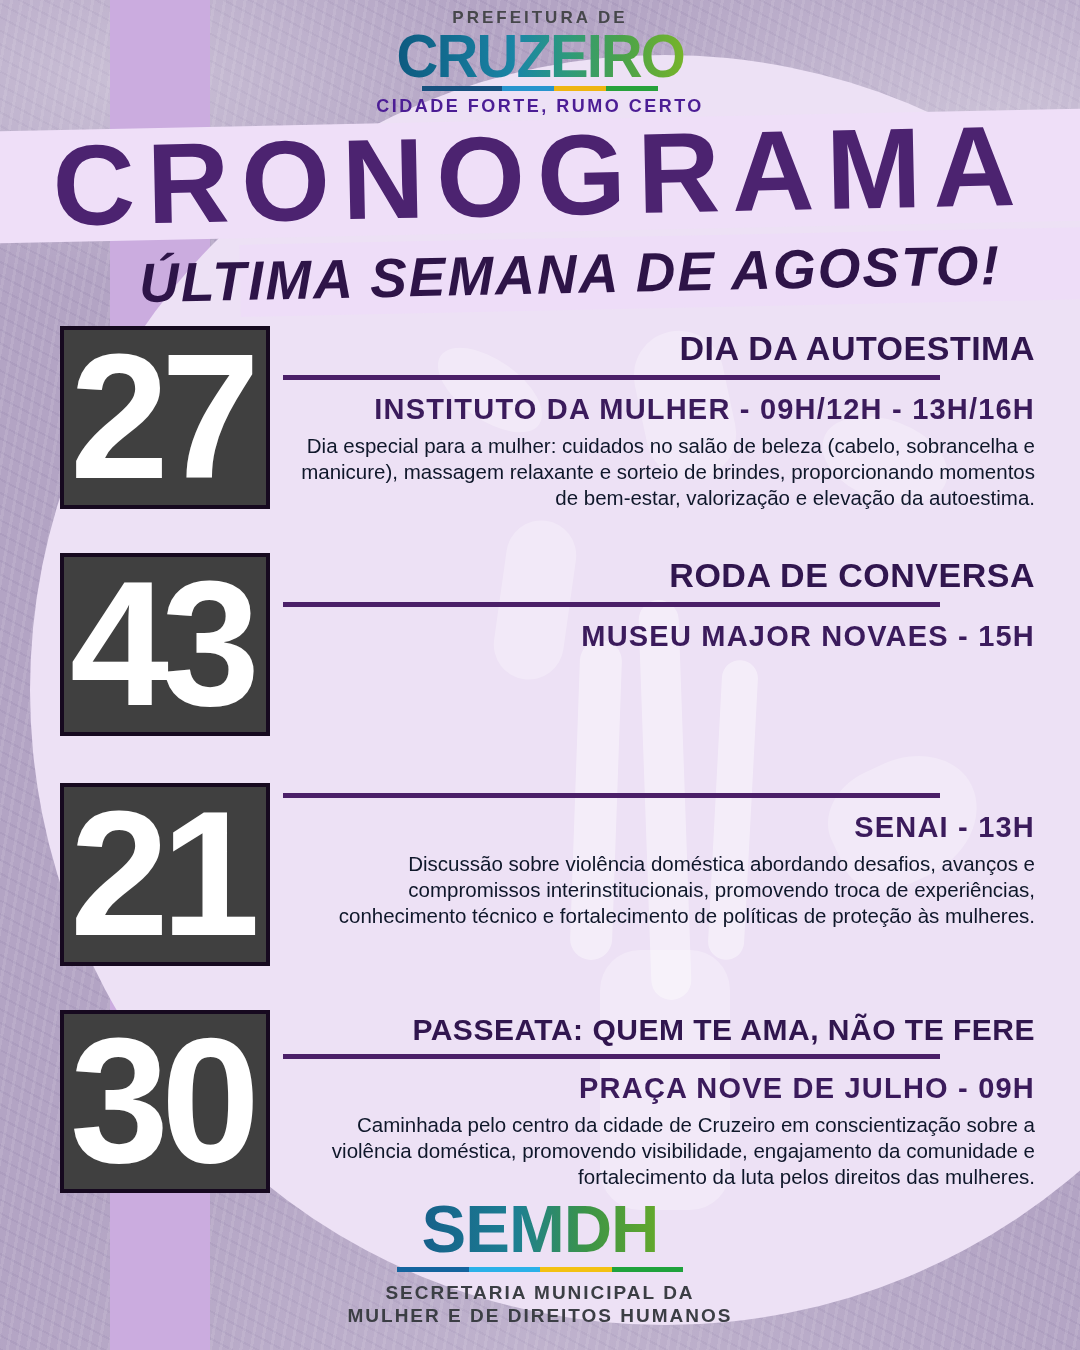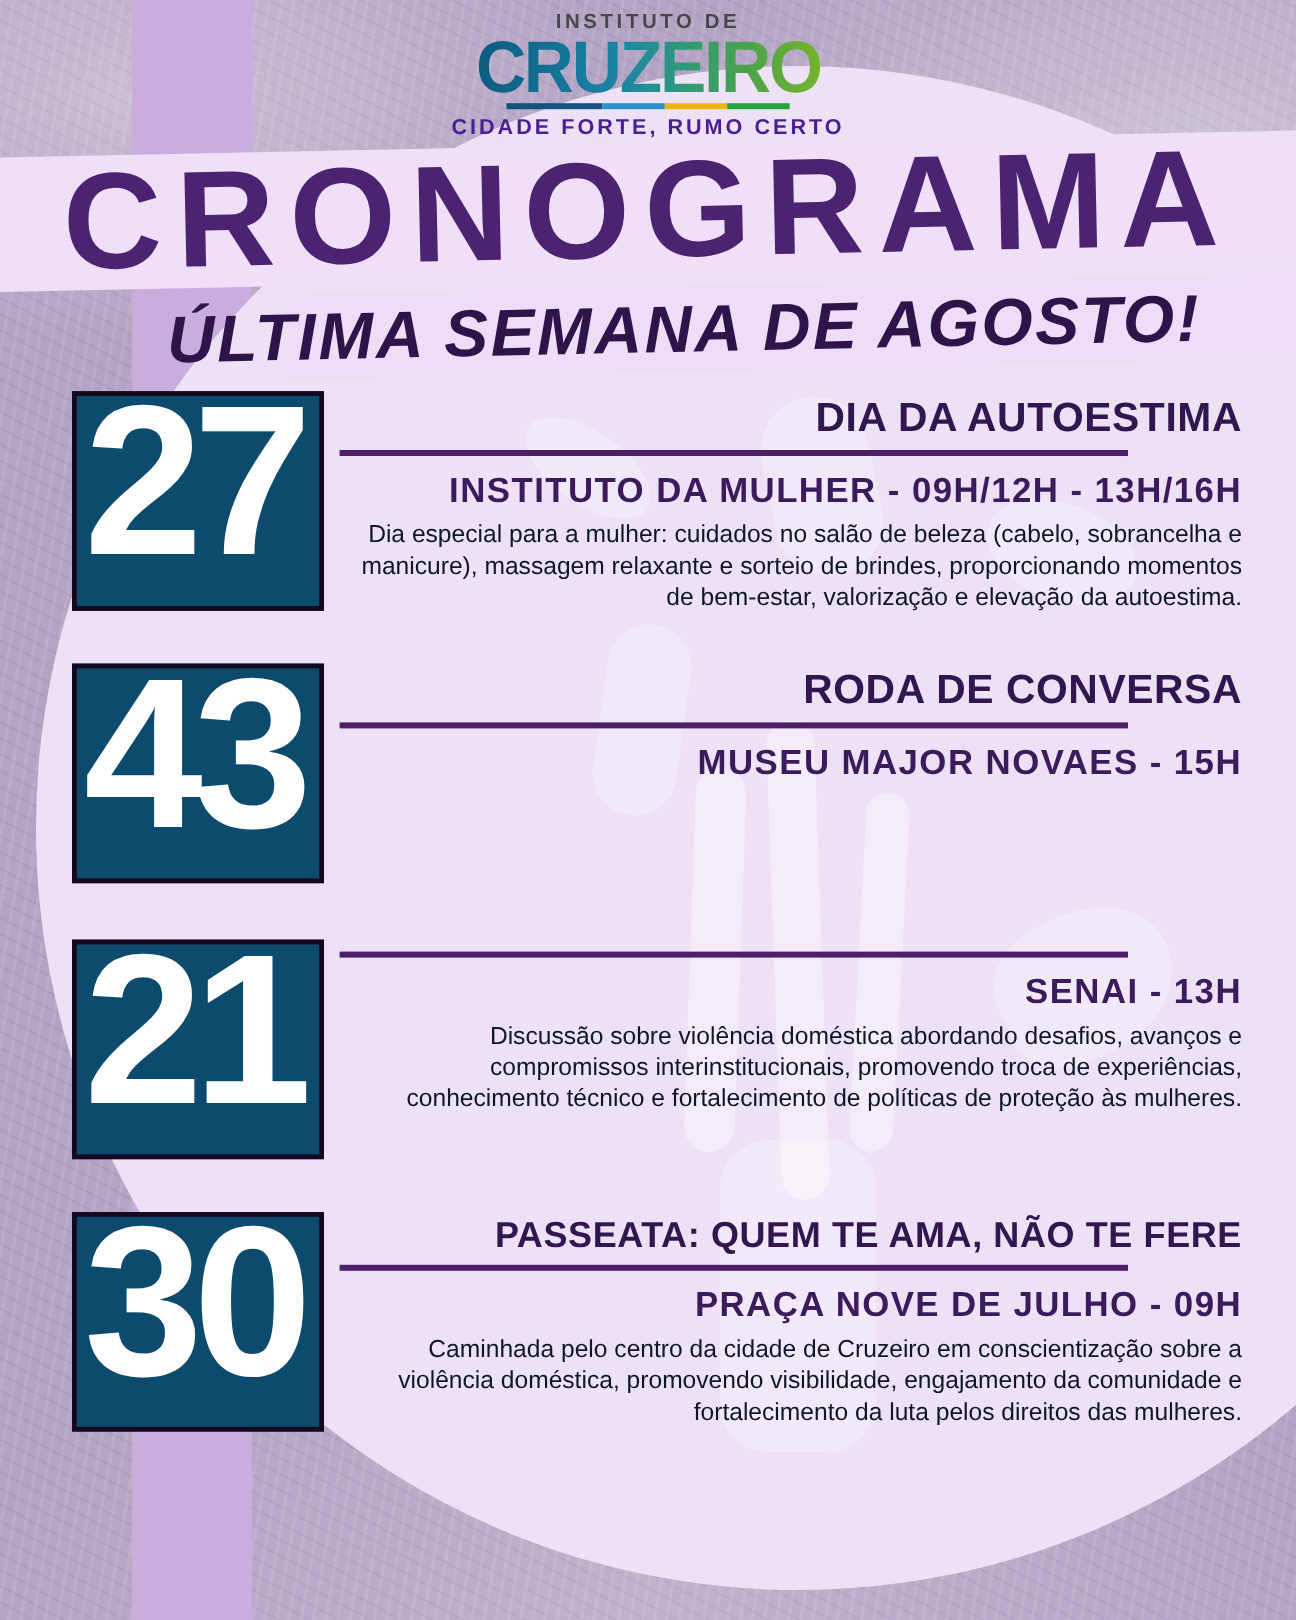--- a/index.html
+++ b/index.html
@@ -50,22 +50,22 @@
   }
   .subtitle-wrap{position:absolute;left:80px;top:238px;width:980px;height:72px;transform:rotate(-1.2deg);}
   .subtitle-band-bg{position:absolute;left:160px;top:0;right:-60px;bottom:0;background:#eeddf8;}
   .page-subtitle{
     position:absolute;inset:0;text-align:center;line-height:72px;
     font-size:55px;font-weight:900;font-style:italic;letter-spacing:2px;color:#2e1448;white-space:nowrap;
   }
   
   .event-row{position:absolute;left:60px;width:975px;display:flex;}
   .day-box{
-    flex:0 0 202px;height:175px;background:#0c4a6e;border:4px solid #16091f;
-    display:flex;align-items:flex-start;justify-content:center;
+    flex:0 0 202px;height:175px;background:#404040;border:4px solid #16091f;
+    display:flex;align-items:center;justify-content:center;
   }
   .day-number{font-size:178px;font-weight:900;letter-spacing:-8px;color:#ffffff;line-height:.8;transform:translateX(-4px);}
   .event-body{margin-left:13px;padding-top:3px;width:752px;text-align:right;}
   .event-title{font-size:34px;font-weight:900;letter-spacing:.5px;color:#31164f;white-space:nowrap;}
   .event-rule{width:657px;height:5px;background:#4b1f68;margin-top:7px;}
   .event-location{font-size:29px;font-weight:900;letter-spacing:1.2px;color:#3b1b5c;margin-top:13px;margin-left:8px;white-space:nowrap;}
   .event-description{font-size:20.5px;line-height:26px;color:#0f172a;margin-top:7px;width:752px;}
   
   .footer-brand{position:absolute;top:1198px;left:0;width:100%;text-align:center;}
   .footer-name{
@@ -93,21 +93,21 @@
   <div class="wm soft" style="left:640px;top:330px;width:90px;height:150px;border-radius:45px;transform:rotate(-12deg);"></div>
   <div class="wm soft" style="left:820px;top:420px;width:130px;height:80px;border-radius:50%;transform:rotate(20deg);"></div>
   <div class="wm soft" style="left:500px;top:520px;width:70px;height:160px;border-radius:40px;transform:rotate(8deg);"></div>
   <div class="wm soft" style="left:830px;top:760px;width:150px;height:120px;border-radius:45% 55% 60% 40%;transform:rotate(-25deg);"></div>
   <div class="wm" style="left:575px;top:640px;width:42px;height:320px;border-radius:24px;transform:rotate(2deg);"></div>
   <div class="wm" style="left:645px;top:600px;width:40px;height:400px;border-radius:24px;transform:rotate(-2deg);"></div>
   <div class="wm" style="left:715px;top:660px;width:36px;height:300px;border-radius:22px;transform:rotate(3deg);"></div>
   <div class="wm soft" style="left:600px;top:950px;width:130px;height:260px;border-radius:40px;"></div>
 
   <div class="header-brand">
-    <div class="pretitle">INSTITUTO DE</div>
+    <div class="pretitle">PREFEITURA DE</div>
     <div><span class="brand-name">CRUZEIRO</span></div>
     <div class="brand-bar">
       <span class="seg1"></span>
       <span class="seg2"></span>
       <span class="seg3"></span>
       <span class="seg4"></span>
     </div>
     <div class="tagline">CIDADE FORTE, RUMO CERTO</div>
   </div>
 
@@ -158,14 +158,25 @@
       <div class="day-number">30</div>
     </div>
     <div class="event-body">
       <div class="event-title" style="font-size:30px;">PASSEATA: QUEM TE AMA, NÃO TE FERE</div>
       <div class="event-rule"></div>
       <div class="event-location">PRAÇA NOVE DE JULHO - 09H</div>
       <div class="event-description">Caminhada pelo centro da cidade de Cruzeiro em conscientização sobre a violência doméstica, promovendo visibilidade, engajamento da comunidade e fortalecimento da luta pelos direitos das mulheres.</div>
     </div>
   </div>
 
+  <div class="footer-brand">
+    <div><span class="footer-name">SEMDH</span></div>
+    <div class="footer-bar">
+      <span class="seg1"></span>
+      <span class="seg2"></span>
+      <span class="seg3"></span>
+      <span class="seg4"></span>
+    </div>
+    <div class="footer-caption">SECRETARIA MUNICIPAL DA</div>
+    <div class="footer-caption">MULHER E DE DIREITOS HUMANOS</div>
+  </div>
 
 </div>
 
 </body></html>

